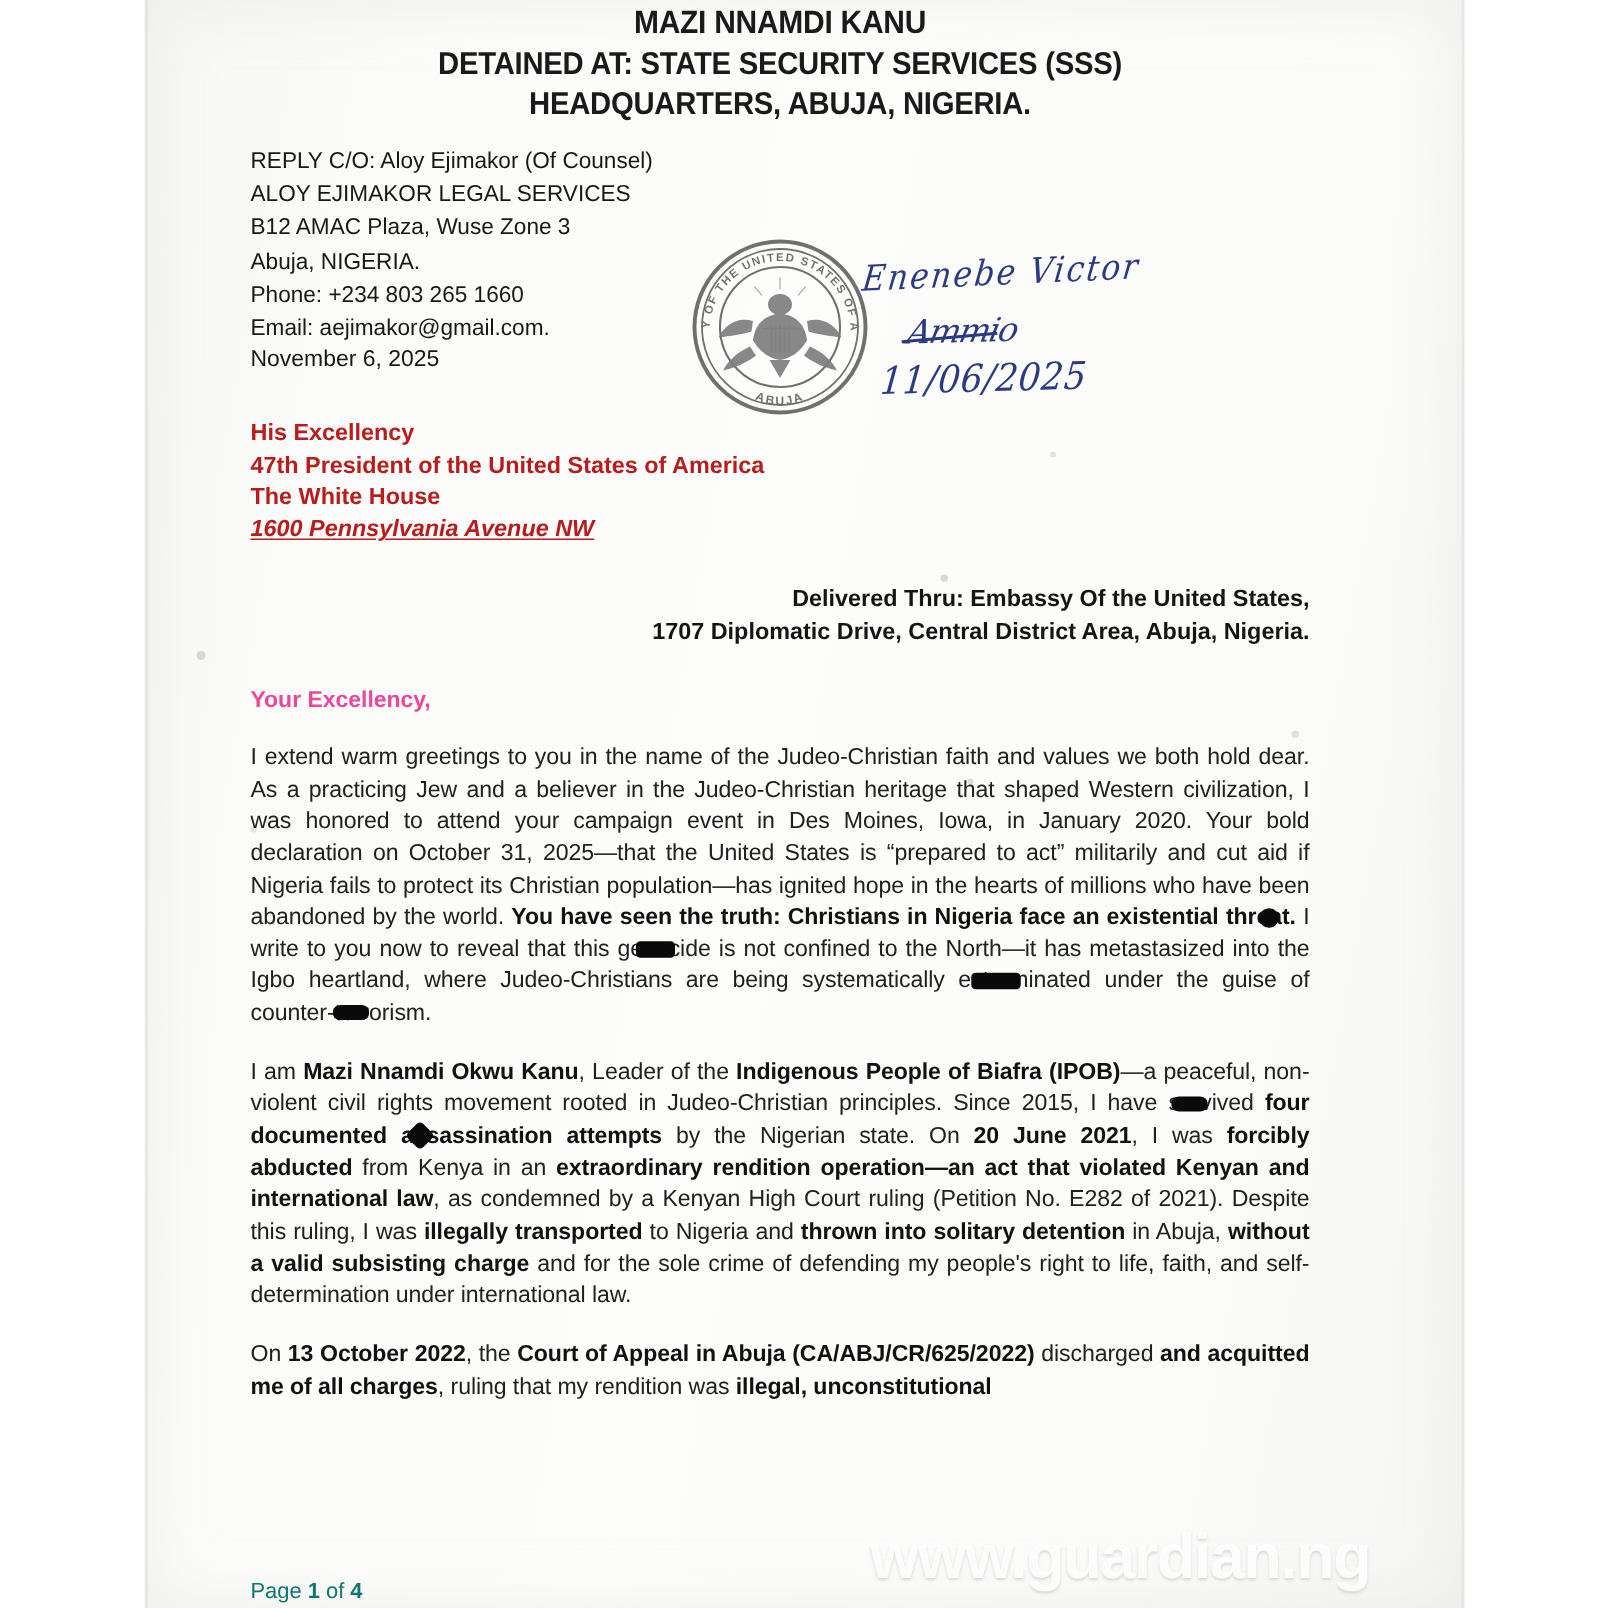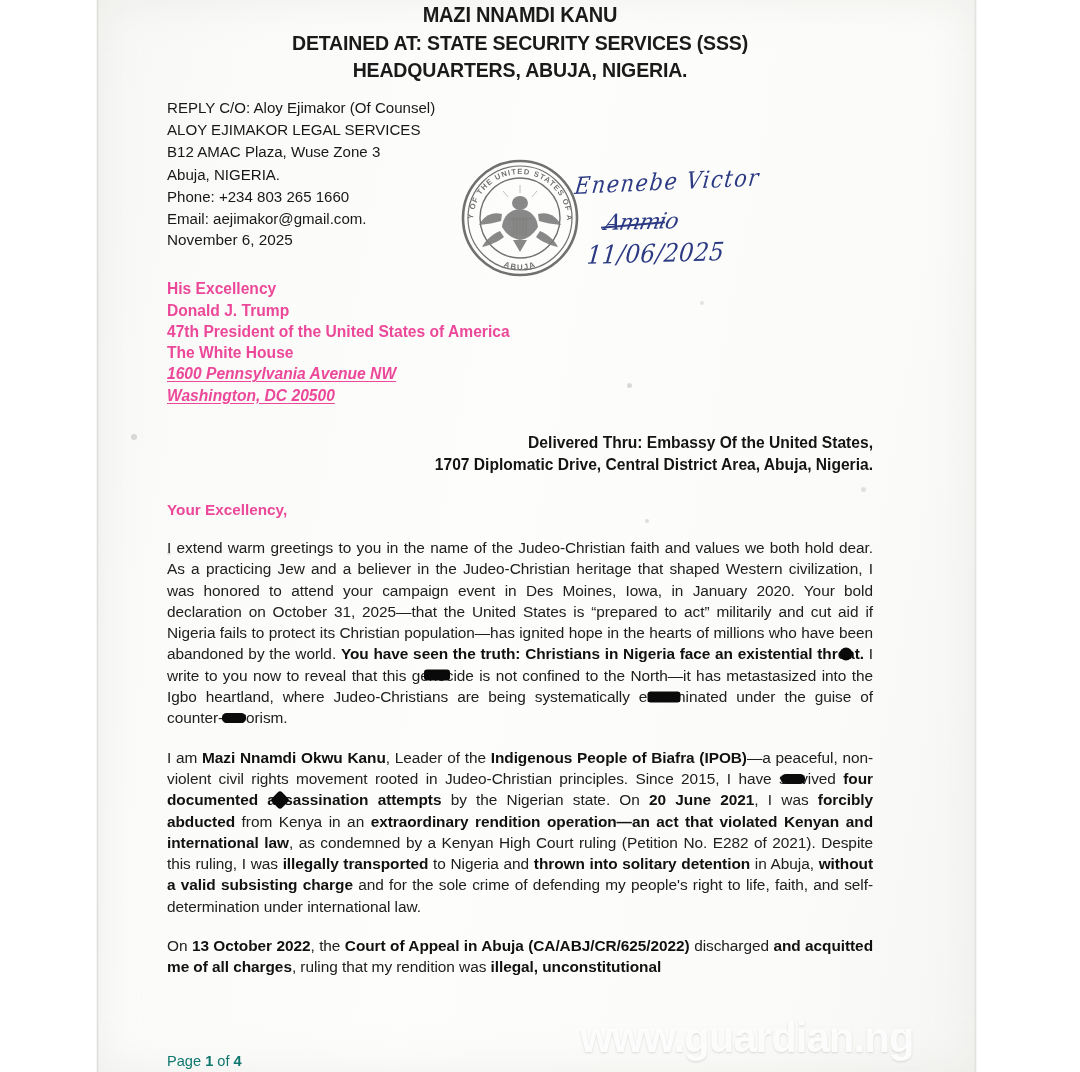--- a/index.html
+++ b/index.html
@@ -87,21 +87,21 @@
     font-size: 15.3px;
     color: #181818;
   }
 
   
   #recipient-block {
     margin-top: 29px;
     font-weight: 700;
     font-size: 15.6px;
     line-height: 21.3px;
-    color: #ec4899;
+    color: #b91c1c;
   }
   #recipient-block .ul { text-decoration: underline; text-underline-offset: 2px; font-style: italic; }
 
   #delivery-block {
     margin-top: 26px;
     font-weight: 700;
     font-size: 15.6px;
     line-height: 21.5px;
     color: #141414;
     text-align: right;
@@ -261,25 +261,23 @@
       <div>B12 AMAC Plaza, Wuse Zone 3</div>
       <div>Abuja, NIGERIA.</div>
       <div>Phone: +234 803 265 1660</div>
       <div>Email: aejimakor@gmail.com.</div>
     </div>
 
     <div id="letter-date">November 6, 2025</div>
 
     <div id="recipient-block">
       <div>His Excellency</div>
-      <div>Donald J. Trump</div>
       <div>47th President of the United States of America</div>
       <div>The White House</div>
       <div class="ul">1600 Pennsylvania Avenue NW</div>
-      <div class="ul">Washington, DC 20500</div>
     </div>
 
     <div id="delivery-block">
       <div>Delivered Thru: Embassy Of the United States,</div>
       <div>1707 Diplomatic Drive, Central District Area, Abuja, Nigeria.</div>
     </div>
 
     <div id="salutation">Your Excellency,</div>
 
     <p class="body-para"><span>I extend warm greetings to you in the name of the Judeo-Christian faith and values we both hold dear. As a practicing Jew and a believer in the Judeo-Christian heritage that shaped Western civilization, I was honored to attend your campaign event in Des Moines, Iowa, in January 2020. Your bold declaration on October 31, 2025—that the United States is “prepared to act” militarily and cut aid if Nigeria fails to protect its Christian population—has ignited hope in the hearts of millions who have been abandoned by the world. </span><b>You have seen the truth: Christians in Nigeria face an existential thr</b><b class="blot dot">ea</b><b>t.</b><span> I write to you now to reveal that this ge</span><span class="blot bar">no</span><span>cide is not confined to the North—it has metastasized into the Igbo heartland, where Judeo-Christians are being systematically ex</span><span class="blot bar-wide">ter</span><span>minated under the guise of counter-t</span><span class="blot smear">er</span><span>rorism.</span></p>

